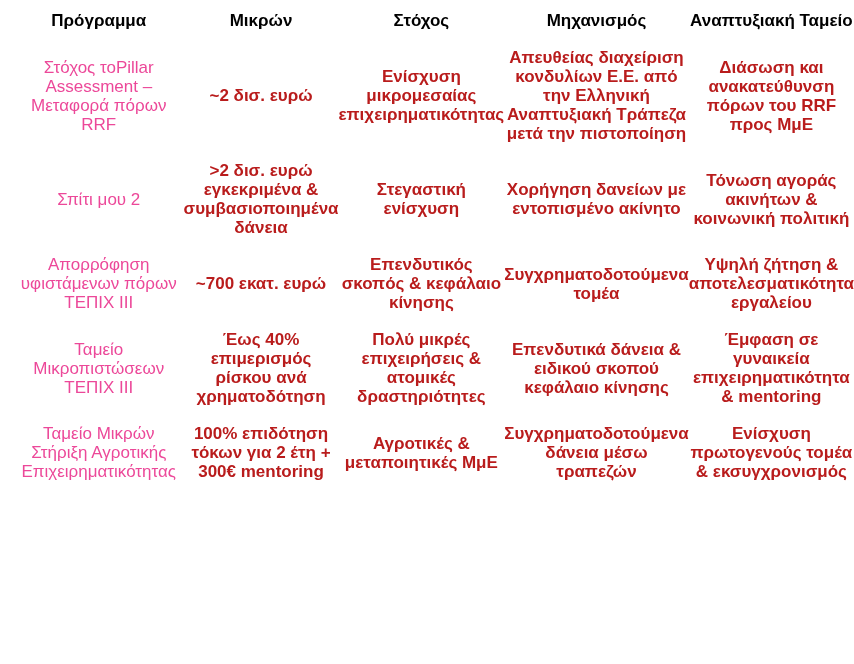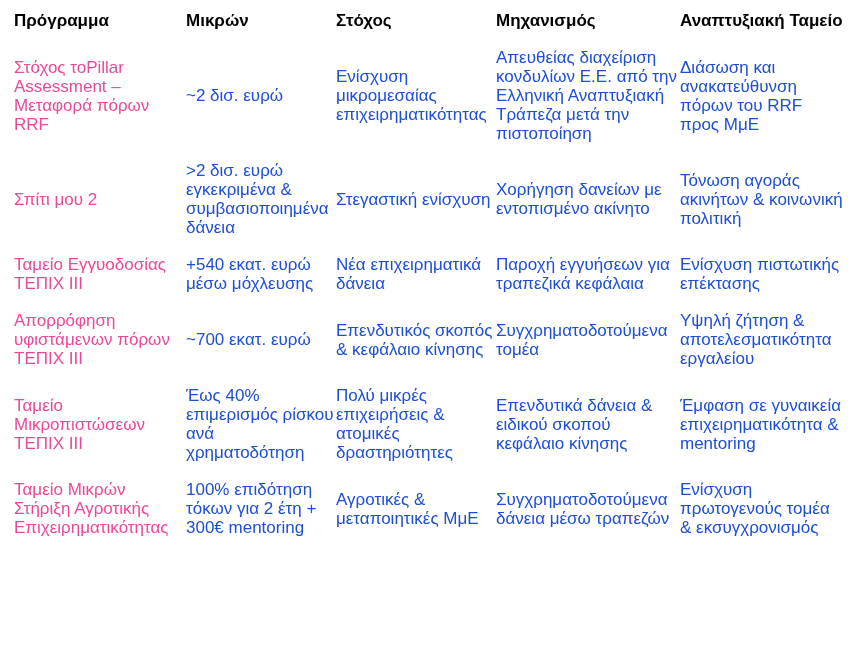--- a/index.html
+++ b/index.html
@@ -24,35 +24,35 @@
   }
   col.c-program      { width: 172px; }
   col.c-resources    { width: 150px; }
   col.c-goal         { width: 160px; }
   col.c-mechanism    { width: 184px; }
   col.c-significance { width: 164px; }
 
   th, td {
     font-size: 17px;
     line-height: 19px;
-    text-align: left;
+    text-align: center;
     vertical-align: middle;
     padding: 9px 0;
     border: none;
     overflow: visible;
     word-spacing: 0;
   }
   th {
     font-weight: bold;
     color: #000000;
     padding: 3px 0 9px 0;
   }
   td {
-    font-weight: normal;
-    color: #1d4ed8;
+    font-weight: bold;
+    color: #b91c1c;
   }
   td.cell-program {
     font-weight: normal;
     color: #ec4899;
   }
 </style>
 </head>
 <body>
 
 <div class="doc">
@@ -82,27 +82,20 @@
         <td class="cell-significance">Διάσωση και ανακατεύθυνση πόρων του RRF προς ΜμΕ</td>
       </tr>
       <tr>
         <td class="cell-program">Σπίτι μου 2</td>
         <td class="cell-resources">&gt;2 δισ. ευρώ εγκεκριμένα &amp; συμβασιοποιημένα δάνεια</td>
         <td class="cell-goal">Στεγαστική ενίσχυση</td>
         <td class="cell-mechanism">Χορήγηση δανείων με εντοπισμένο ακίνητο</td>
         <td class="cell-significance">Τόνωση αγοράς ακινήτων &amp; κοινωνική πολιτική</td>
       </tr>
       <tr>
-        <td class="cell-program">Ταμείο Εγγυοδοσίας ΤΕΠΙΧ III</td>
-        <td class="cell-resources">+540 εκατ. ευρώ μέσω μόχλευσης</td>
-        <td class="cell-goal">Νέα επιχειρηματικά δάνεια</td>
-        <td class="cell-mechanism">Παροχή εγγυήσεων για τραπεζικά κεφάλαια</td>
-        <td class="cell-significance">Ενίσχυση πιστωτικής επέκτασης</td>
-      </tr>
-      <tr>
         <td class="cell-program">Απορρόφηση υφιστάμενων πόρων ΤΕΠΙΧ III</td>
         <td class="cell-resources">~700 εκατ. ευρώ</td>
         <td class="cell-goal">Επενδυτικός σκοπός &amp; κεφάλαιο κίνησης</td>
         <td class="cell-mechanism">Συγχρηματοδοτούμενα τομέα</td>
         <td class="cell-significance">Υψηλή ζήτηση &amp; αποτελεσματικότητα εργαλείου</td>
       </tr>
       <tr>
         <td class="cell-program">Ταμείο Μικροπιστώσεων ΤΕΠΙΧ III</td>
         <td class="cell-resources">Έως 40% επιμερισμός ρίσκου ανά χρηματοδότηση</td>
         <td class="cell-goal">Πολύ μικρές επιχειρήσεις &amp; ατομικές δραστηριότητες</td>

